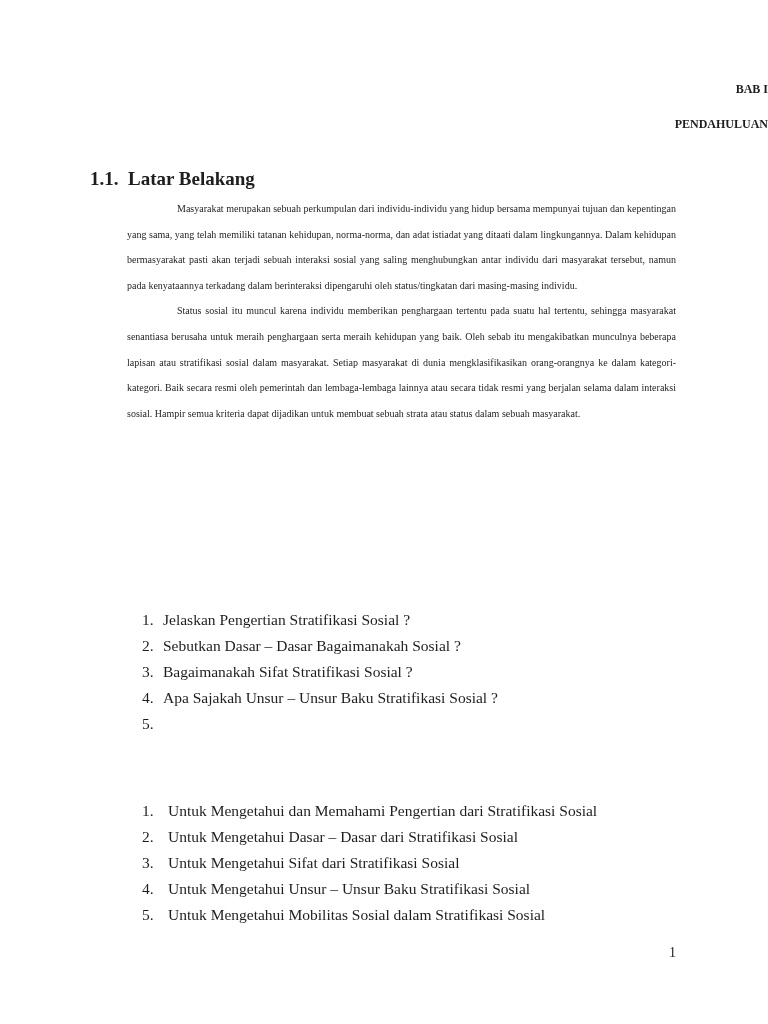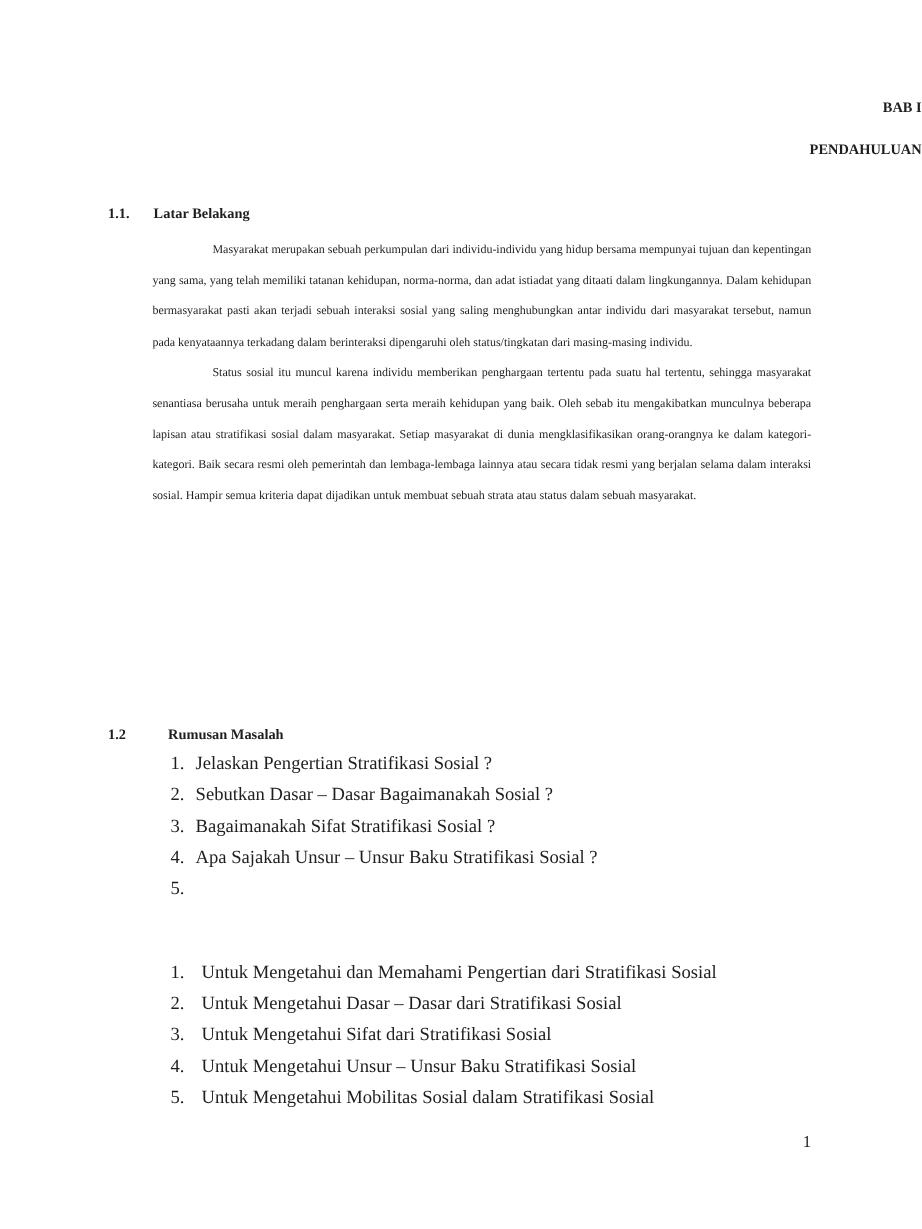--- a/index.html
+++ b/index.html
@@ -34,21 +34,21 @@
     position: absolute;
     left: 90px;
     width: 586px;
   }
   .sec-11 { top: 170px; }
   .sec-12 { top: 604px; }
   .sec-13 { top: 789px; }
   .sec-heading {
     display: flex;
     font-weight: bold;
-    font-size: 12px;
+    font-size: 19px;
     line-height: 17px;
   }
   .sec-num { flex: 0 0 auto; }
   .w38 { width: 38px; }
   .w50 { width: 50px; }
   .body-text {
     margin-left: 37px;
     margin-top: 9px;
     font-size: 10px;
     line-height: 25.6px;
@@ -95,24 +95,20 @@
       <span class="sec-num w38">1.1.</span>
       <span class="sec-title">Latar Belakang</span>
     </div>
     <div class="body-text">
       <p class="para">Masyarakat merupakan sebuah perkumpulan dari individu-individu yang hidup bersama mempunyai tujuan dan kepentingan yang sama, yang telah memiliki tatanan kehidupan, norma-norma, dan adat istiadat yang ditaati dalam lingkungannya. Dalam kehidupan bermasyarakat pasti akan terjadi sebuah interaksi sosial yang saling menghubungkan antar individu dari masyarakat tersebut, namun pada kenyataannya terkadang dalam berinteraksi dipengaruhi oleh status/tingkatan dari masing-masing individu.</p>
       <p class="para">Status sosial itu muncul karena individu memberikan penghargaan tertentu pada suatu hal tertentu, sehingga masyarakat senantiasa berusaha untuk meraih penghargaan serta meraih kehidupan yang baik. Oleh sebab itu mengakibatkan munculnya beberapa lapisan atau stratifikasi sosial dalam masyarakat. Setiap masyarakat di dunia mengklasifikasikan orang-orangnya ke dalam kategori-kategori. Baik secara resmi oleh pemerintah dan lembaga-lembaga lainnya atau secara tidak resmi yang berjalan selama dalam interaksi sosial. Hampir semua kriteria dapat dijadikan untuk membuat sebuah strata atau status dalam sebuah masyarakat.</p>
     </div>
   </section>
 
   <section class="sec sec-12">
-    <div class="sec-heading">
-      <span class="sec-num w50">1.2</span>
-      <span class="sec-title">Rumusan Masalah</span>
-    </div>
     <ol class="num-list">
       <li class="list-item">
         <span class="li-num">1.</span>
         <span class="li-text">Jelaskan Pengertian Stratifikasi Sosial ?</span>
       </li>
       <li class="list-item">
         <span class="li-num">2.</span>
         <span class="li-text">Sebutkan Dasar – Dasar Bagaimanakah Sosial ?</span>
       </li>
       <li class="list-item">

